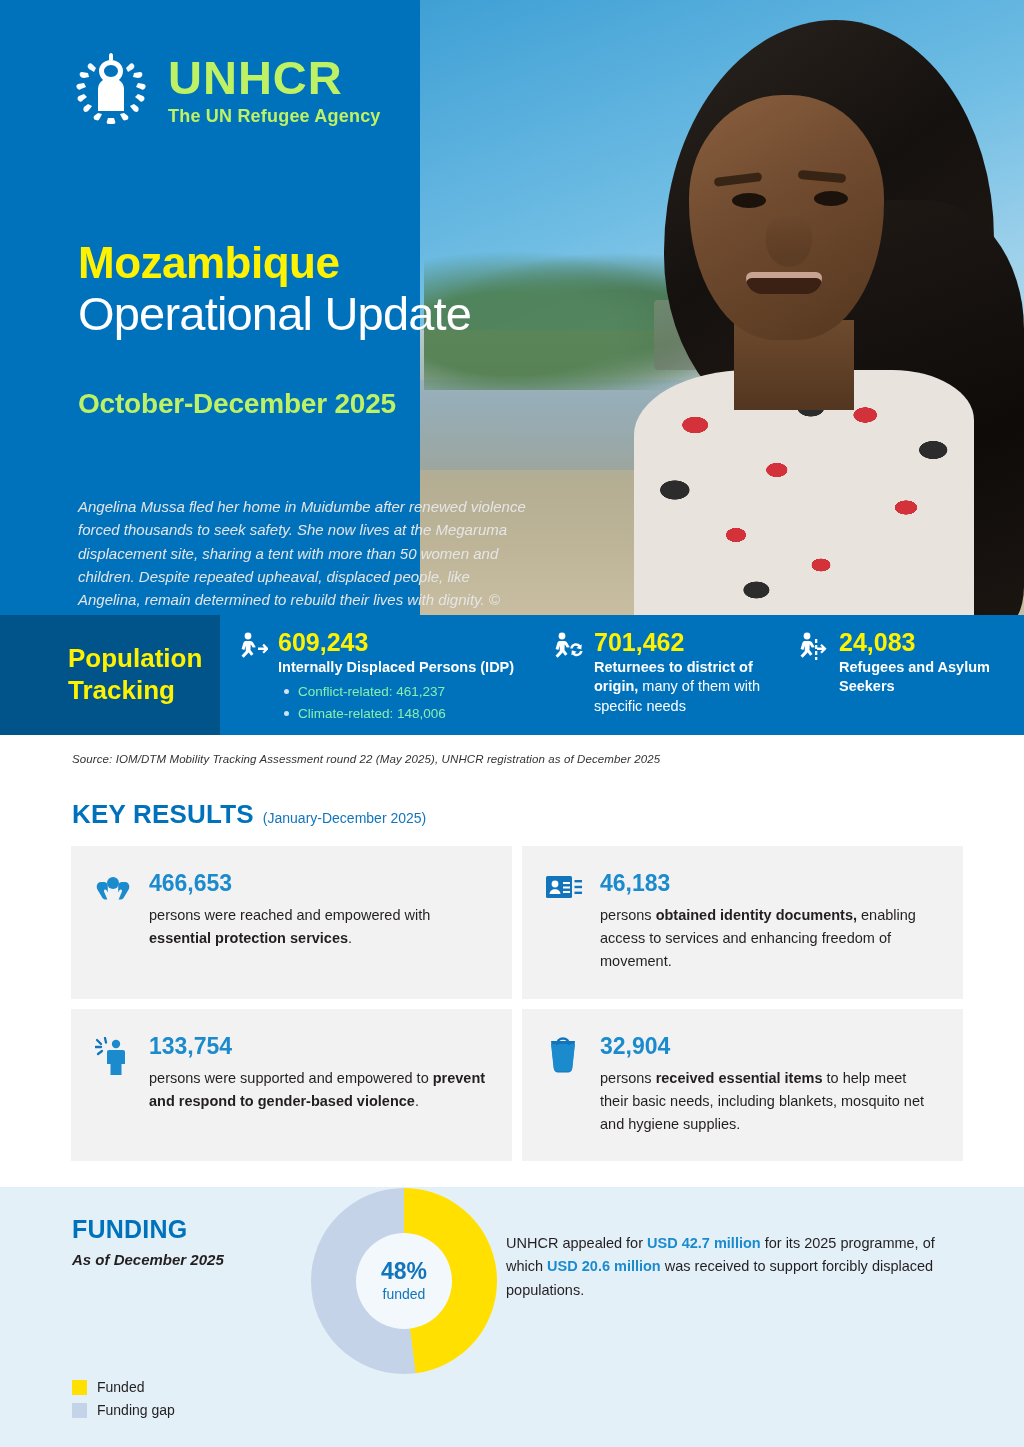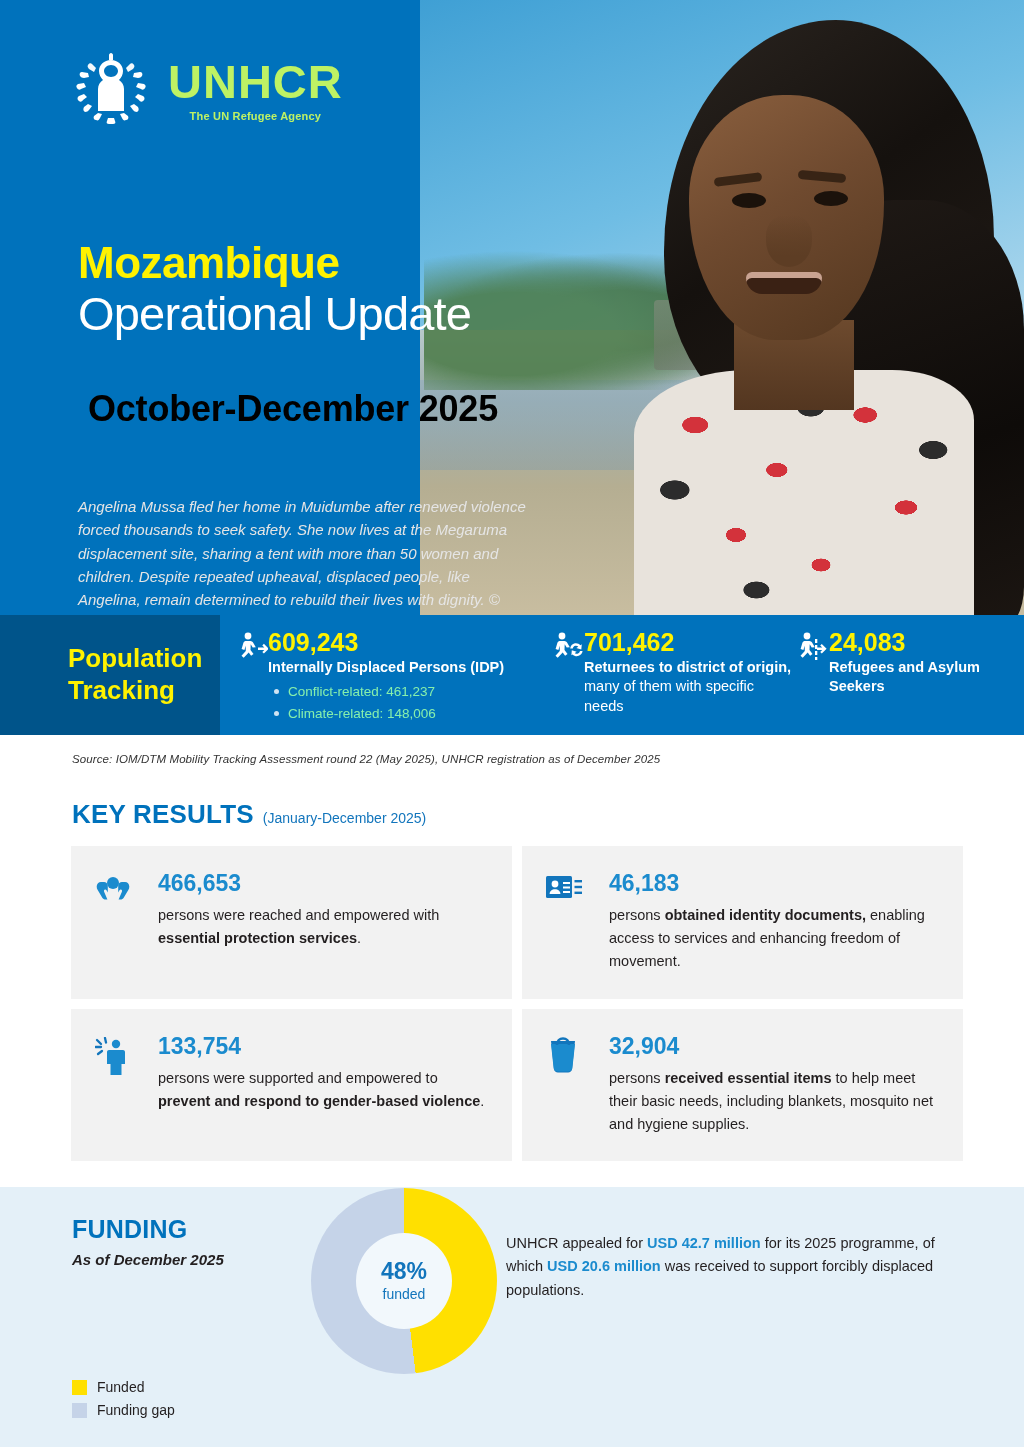--- a/index.html
+++ b/index.html
@@ -117,37 +117,36 @@
   
   .logo-wrap {
     position:absolute; left:68px; top:50px;
     display:flex; align-items:center; gap:14px; z-index:5;
   }
   .logo-text { color:#bef264; }
   .logo-main {
     font-size:47px; font-weight:bold; letter-spacing:1px; line-height:1;
   }
   .logo-sub {
-    font-size:11px; font-weight:bold; letter-spacing:.2px; margin-top:5px;text-align:center;
+    font-size:18px; font-weight:bold; letter-spacing:.2px; margin-top:5px;
   }
 
   
   .titles { position:absolute; left:78px; top:240px; z-index:5; }
   .t-country {
     font-size:44px; font-weight:bold; color:#FFF200; line-height:1.05;
     letter-spacing:-.5px;
   }
   .t-main {
     font-size:47px; font-weight:normal; color:#ffffff; line-height:1.1;
     letter-spacing:-.8px; margin-top:2px;
   }
   .t-period {
-    font-size:36px; font-weight:bold; color:#000000; margin-top:48px;
+    font-size:28px; font-weight:bold; color:#bef264; margin-top:48px;
     letter-spacing:-.2px;
-    margin-left:10px;
   }
   .caption {
     position:absolute; left:78px; top:495px; width:450px; z-index:5;
     font-size:15px; font-style:italic; color:#e5e5e5;
     line-height:1.55;
   }
 
   
   .pop-band {
     position:relative; width:1024px; height:120px;
@@ -155,21 +154,21 @@
   }
   .pop-label {
     width:220px; height:120px; background:#00548A;
     display:flex; flex-direction:column; justify-content:center;
     padding-left:68px;
   }
   .pop-label span {
     color:#FFF200; font-size:26px; font-weight:bold; line-height:1.22;
   }
   .pop-items { flex:1; display:flex; padding-top:14px; }
-  .pop-item { display:flex; }
+  .pop-item { display:flex; gap:10px; }
   .pop-i1 { width:330px; padding-left:14px; }
   .pop-i2 { width:245px; }
   .pop-i3 { width:200px; }
   .pop-icon { flex:0 0 auto; padding-top:2px; }
   .pop-num {
     color:#FFF200; font-size:25px; font-weight:bold; line-height:1.05;
   }
   .pop-desc {
     color:#ffffff; font-size:14.5px; font-weight:bold; line-height:1.32; margin-top:3px;
   }
@@ -197,21 +196,21 @@
     font-size:26px; font-weight:bold; color:#0072BC; letter-spacing:.2px;
   }
   .kr-period { font-size:14px; color:#1275BC; }
 
   .cards {
     display:grid; grid-template-columns:441px 441px; gap:10px;
     padding:0 71px;
   }
   .card {
     background:#F2F2F2; padding:26px 26px 26px 24px;
-    display:flex; gap:27px; min-height:145px;
+    display:flex; gap:18px; min-height:145px;
   }
   .card-icon { flex:0 0 36px; padding-top:2px; }
   .card-num {
     font-size:23px; font-weight:bold; color:#1B8BCE; line-height:1;
     margin-bottom:9px;
   }
   .card-text {
     font-size:14.5px; color:#231F20; line-height:1.58;
   }
   .card-text b { font-weight:bold; }

